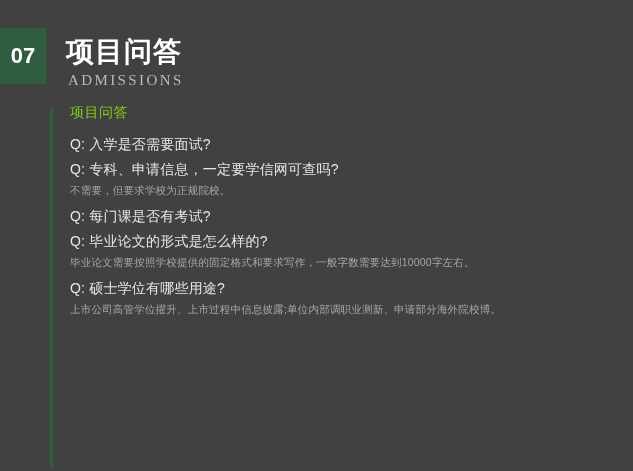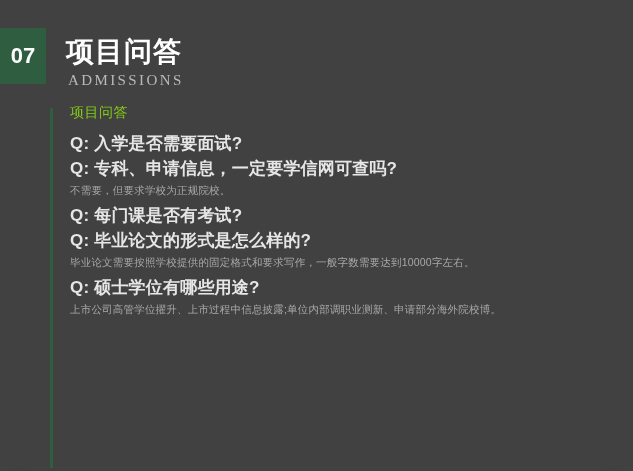--- a/index.html
+++ b/index.html
@@ -90,22 +90,22 @@
     font-size: 14px;
     font-weight: normal;
     color: #84cc16;
     margin: 4px 0 14px 0;
     letter-spacing: 0.5px;
   }
   .qa-item {
     margin-bottom: 9px;
   }
   .qa-q {
-    font-size: 17px;
-    font-weight: bold;
+    font-size: 14px;
+    font-weight: normal;
     color: #e6e6e6;
     line-height: 16px;
     margin-bottom: 5px;
     letter-spacing: 0.2px;
   }
   .qa-a {
     font-size: 10.5px;
     color: #a8a8a8;
     line-height: 17px;
     letter-spacing: 0.2px;

